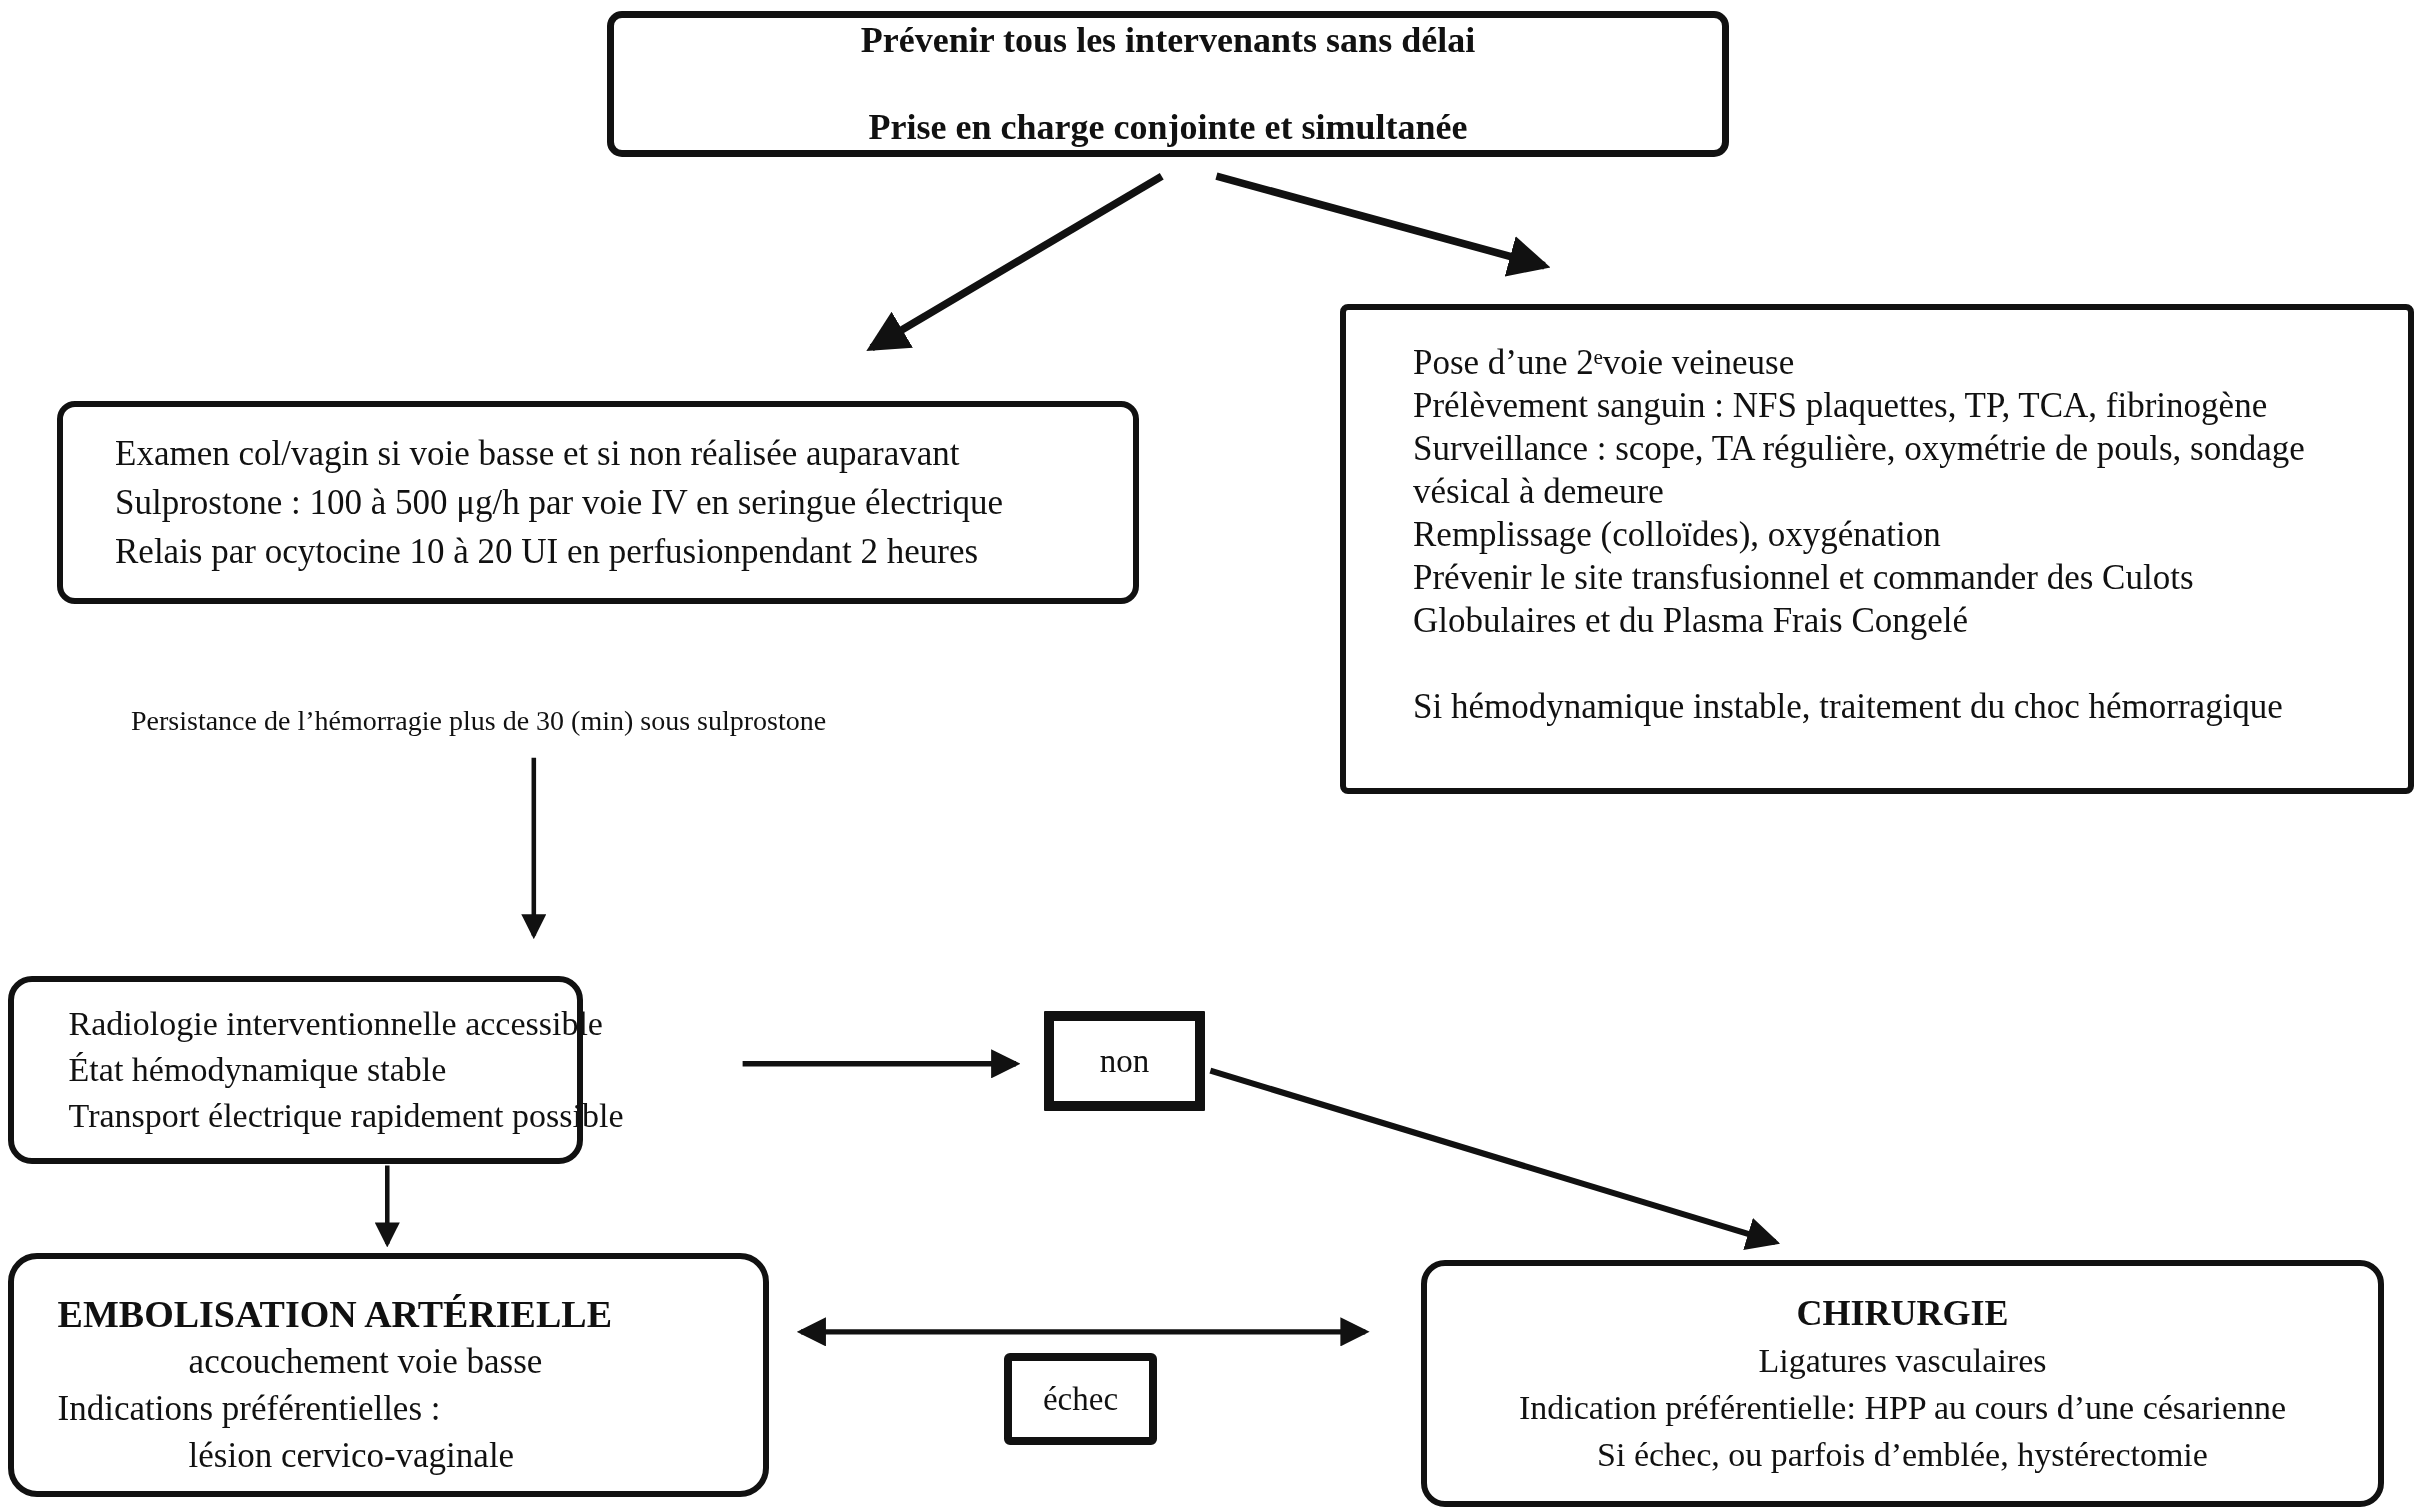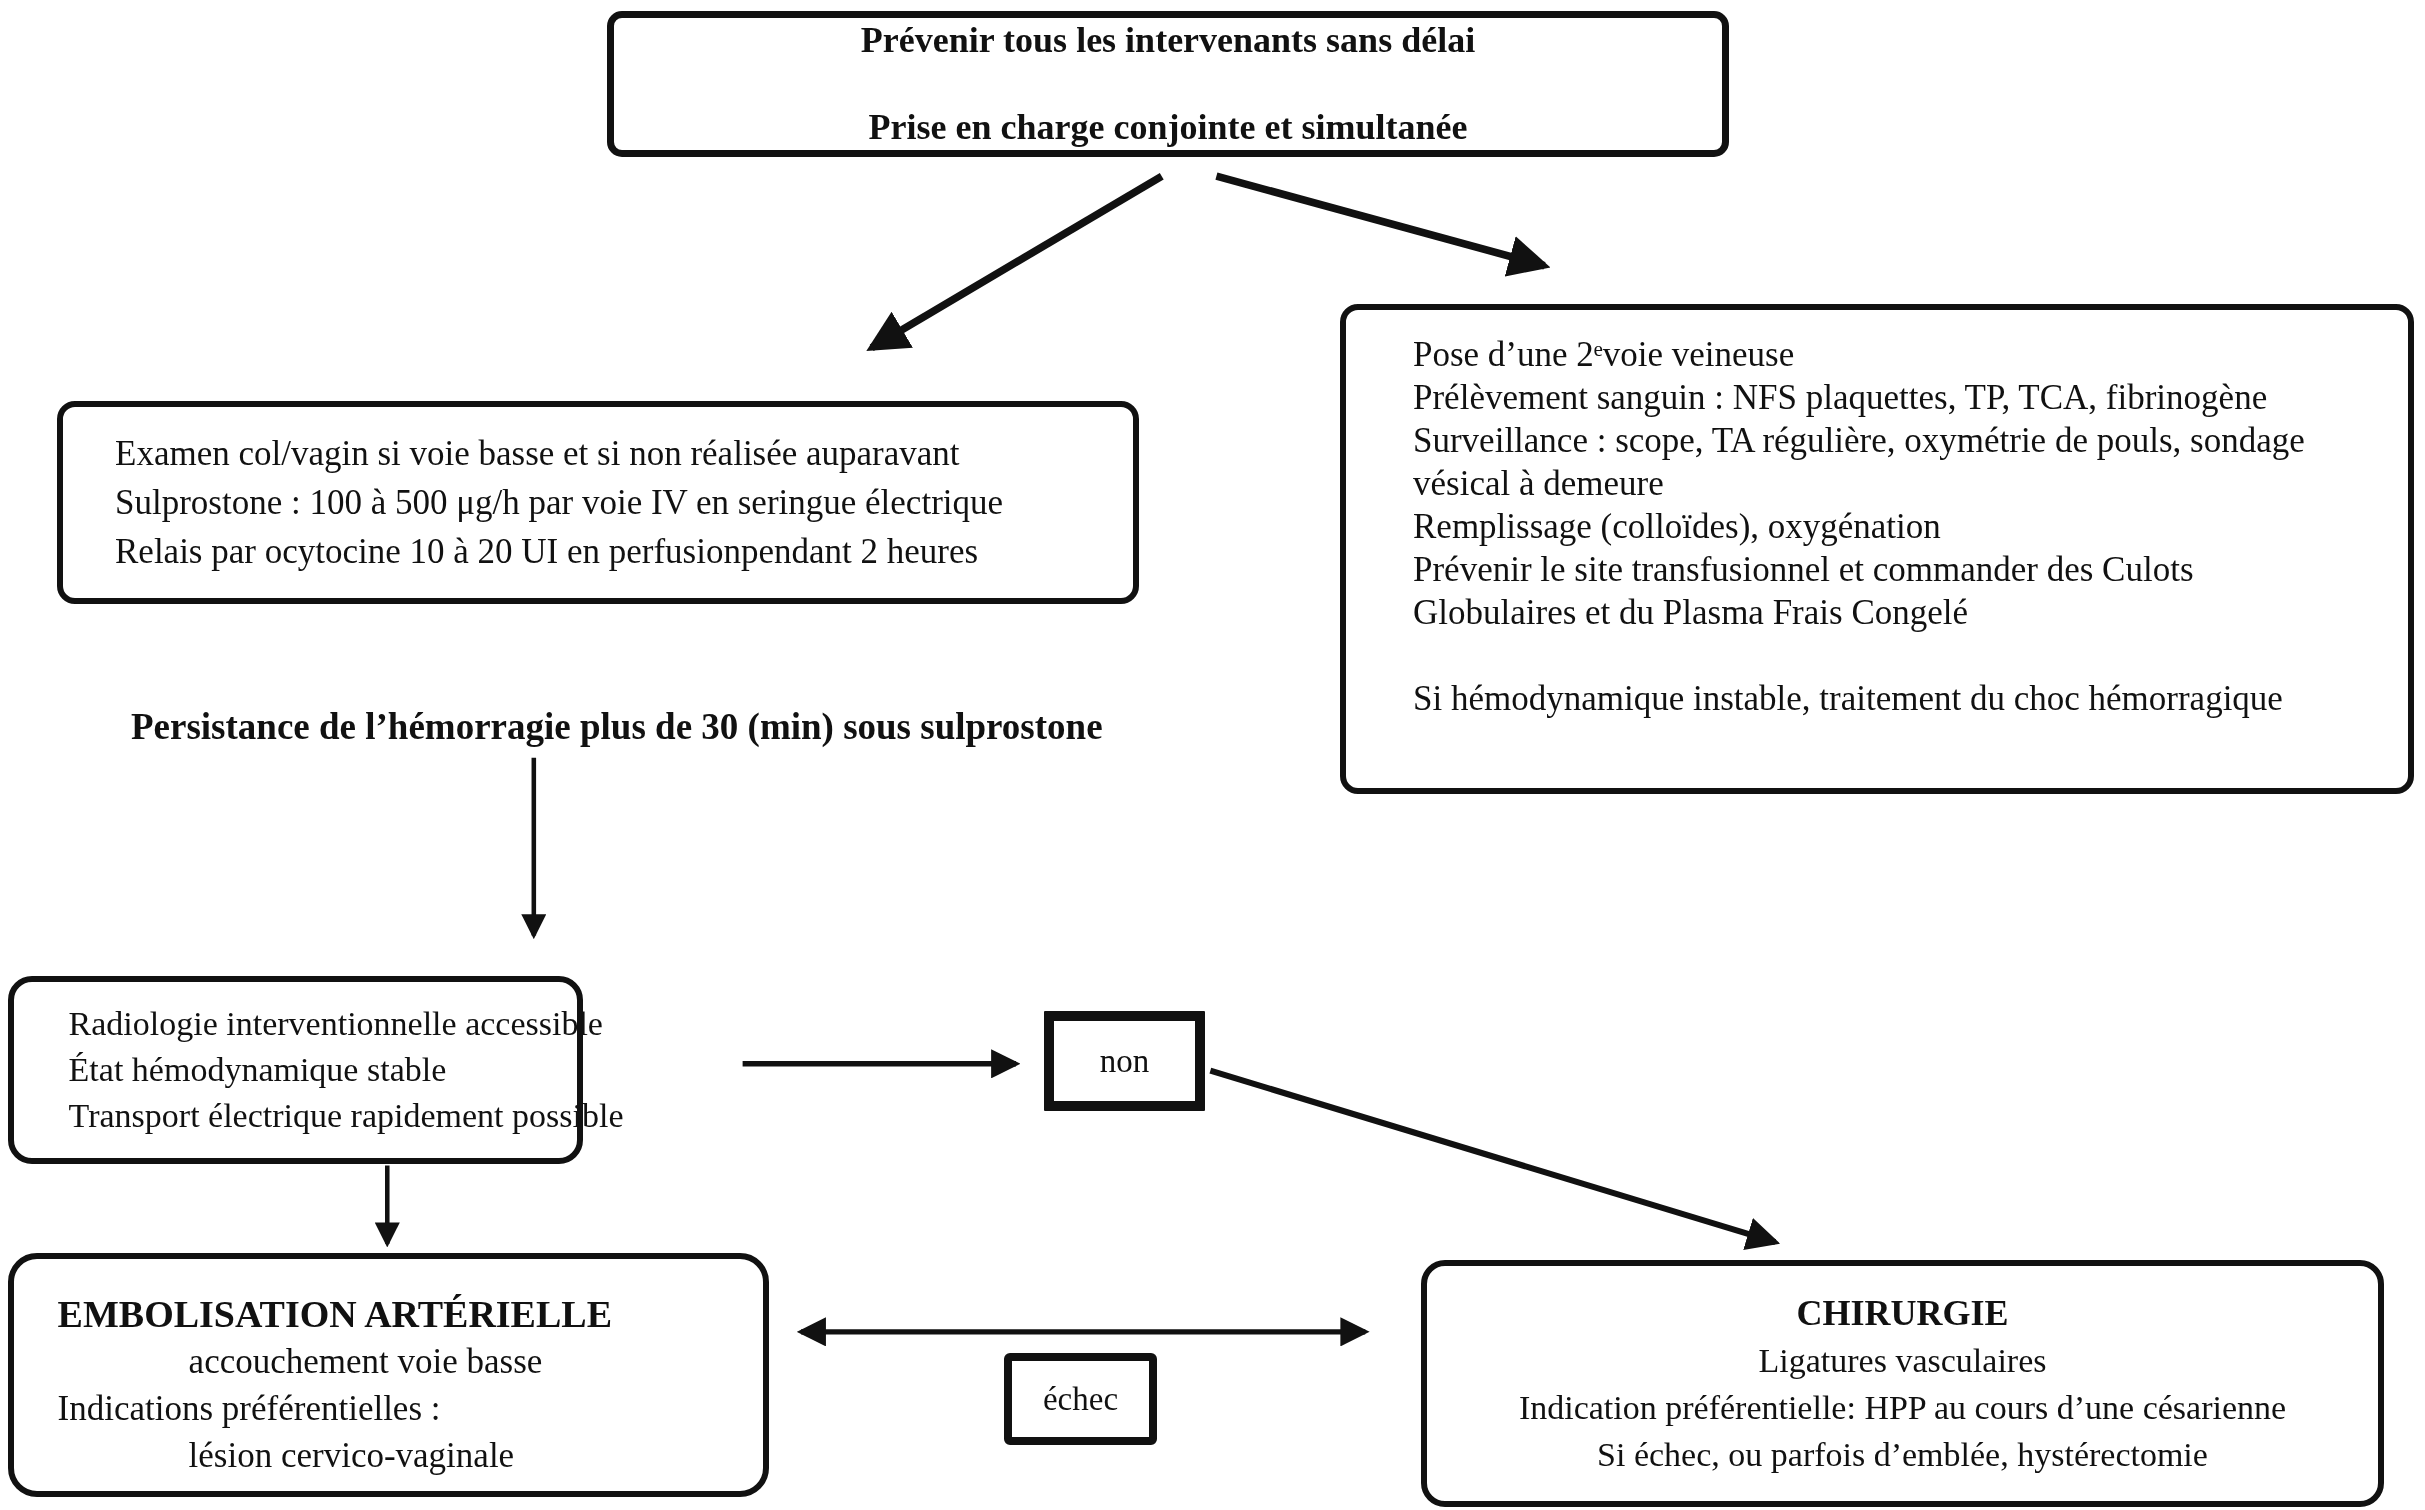--- a/index.html
+++ b/index.html
@@ -29,28 +29,28 @@
   
   #exam-box{
     left:57px;top:401px;width:1082px;height:203px;
     border-radius:18px;
     justify-content:center;
     padding-left:52px;font-size:35px;line-height:49px;
   }
   
   #pose-box{
     left:1340px;top:304px;width:1074px;height:490px;
-    border-radius:18px;
-    padding:23px 23px 0 67px;font-size:35px;line-height:43px;
+    border-radius:8px;
+    padding:31px 23px 0 67px;font-size:35px;line-height:43px;
   }
   #pose-box .gap-top{margin-top:43px;}
   
   #persistance-text{
     position:absolute;left:131px;top:705px;width:1025px;
-    font-weight:bold;font-size:37px;white-space:nowrap;
+    font-weight:normal;font-size:28px;white-space:nowrap;
   }
   
   #radiologie-box{
     left:7.6px;top:976px;width:575px;height:188px;
     border-radius:24px;
     justify-content:center;
     padding-left:55px;font-size:34px;line-height:46px;
   }
   
   #non-box{

